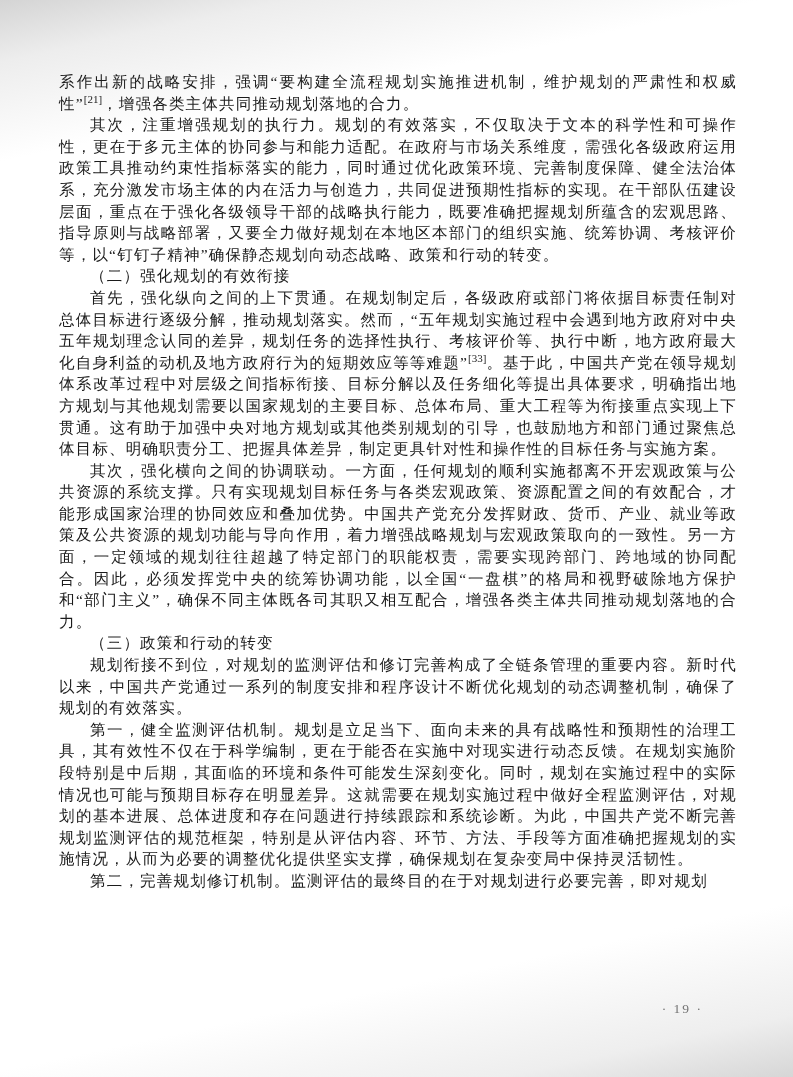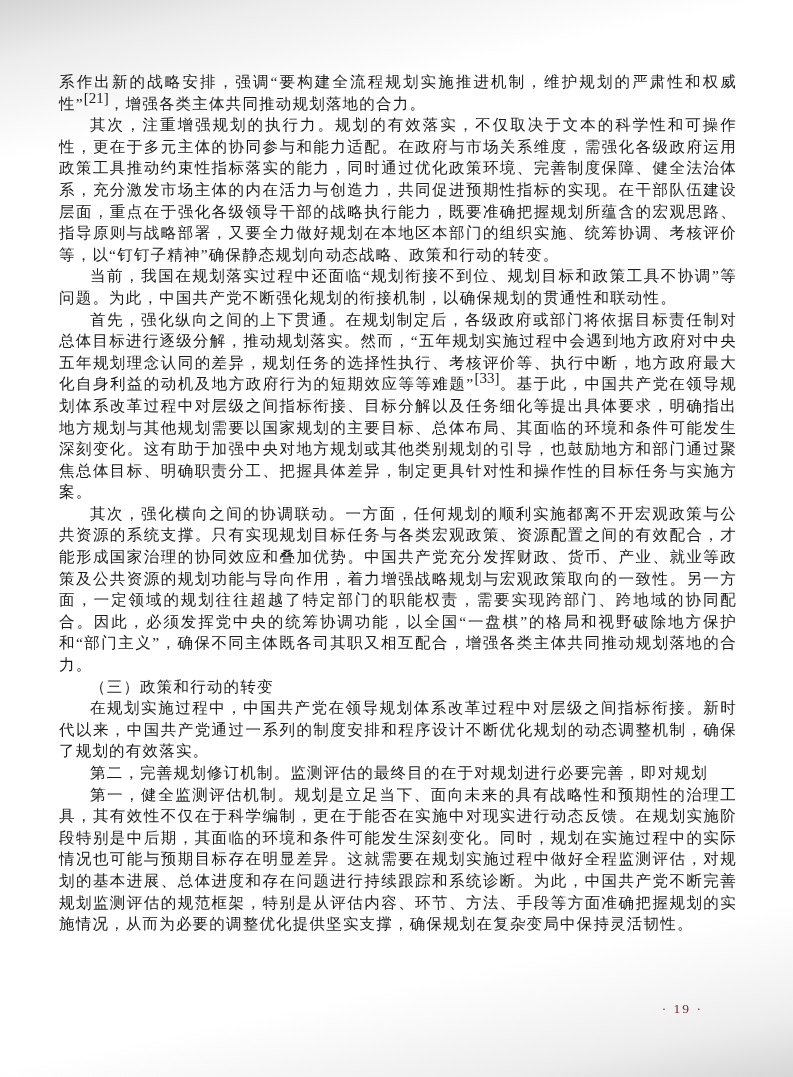--- a/index.html
+++ b/index.html
@@ -32,44 +32,44 @@
     text-align: justify;
     text-indent: 2em;
   }
   .body-text p.continuation {
     text-indent: 0;
   }
   .body-text p.section-heading {
     text-align: left;
   }
   sup.cite {
-    font-size: 15px;
+    font-size: 11px;
     letter-spacing: 0;
     line-height: 0;
     vertical-align: super;
   }
   .page-number {
     position: absolute;
     top: 1001px;
     right: 90px;
     font-size: 13.5px;
     letter-spacing: 2px;
-    color: #7f1d1d;
+    color: #737373;
   }
 </style>
 </head>
 <body>
 
 <div class="scan-page">
   <div class="body-text">
     <p class="continuation"><span>系作出新的战略安排，强调“要构建全流程规划实施推进机制，维护规划的严肃性和权威性”</span><sup class="cite">[21]</sup><span>，增强各类主体共同推动规划落地的合力。</span></p>
     <p>其次，注重增强规划的执行力。规划的有效落实，不仅取决于文本的科学性和可操作性，更在于多元主体的协同参与和能力适配。在政府与市场关系维度，需强化各级政府运用政策工具推动约束性指标落实的能力，同时通过优化政策环境、完善制度保障、健全法治体系，充分激发市场主体的内在活力与创造力，共同促进预期性指标的实现。在干部队伍建设层面，重点在于强化各级领导干部的战略执行能力，既要准确把握规划所蕴含的宏观思路、指导原则与战略部署，又要全力做好规划在本地区本部门的组织实施、统筹协调、考核评价等，以“钉钉子精神”确保静态规划向动态战略、政策和行动的转变。</p>
-    <p>当前，我国在规划落实过程中还面临“规划衔接不到位、规划目标和政策工具不协调”等问题。为此，中国共产党不断强化规划的衔接机制，以确保规划的贯通性和联动性。</p>
-    <p><span>首先，强化纵向之间的上下贯通。在规划制定后，各级政府或部门将依据目标责任制对总体目标进行逐级分解，推动规划落实。然而，“五年规划实施过程中会遇到地方政府对中央五年规划理念认同的差异，规划任务的选择性执行、考核评价等、执行中断，地方政府最大化自身利益的动机及地方政府行为的短期效应等等难题”</span><sup class="cite">[33]</sup><span>。基于此，中国共产党在领导规划体系改革过程中对层级之间指标衔接、目标分解以及任务细化等提出具体要求，明确指出地方规划与其他规划需要以国家规划的主要目标、总体布局、其面临的环境和条件可能发生深刻变化。这有助于加强中央对地方规划或其他类别规划的引导，也鼓励地方和部门通过聚焦总体目标、明确职责分工、把握具体差异，制定更具针对性和操作性的目标任务与实施方案。</span></p>
+    <p class="section-heading">（二）强化规划的有效衔接</p>
+    <p><span>首先，强化纵向之间的上下贯通。在规划制定后，各级政府或部门将依据目标责任制对总体目标进行逐级分解，推动规划落实。然而，“五年规划实施过程中会遇到地方政府对中央五年规划理念认同的差异，规划任务的选择性执行、考核评价等、执行中断，地方政府最大化自身利益的动机及地方政府行为的短期效应等等难题”</span><sup class="cite">[33]</sup><span>。基于此，中国共产党在领导规划体系改革过程中对层级之间指标衔接、目标分解以及任务细化等提出具体要求，明确指出地方规划与其他规划需要以国家规划的主要目标、总体布局、重大工程等为衔接重点实现上下贯通。这有助于加强中央对地方规划或其他类别规划的引导，也鼓励地方和部门通过聚焦总体目标、明确职责分工、把握具体差异，制定更具针对性和操作性的目标任务与实施方案。</span></p>
     <p>其次，强化横向之间的协调联动。一方面，任何规划的顺利实施都离不开宏观政策与公共资源的系统支撑。只有实现规划目标任务与各类宏观政策、资源配置之间的有效配合，才能形成国家治理的协同效应和叠加优势。中国共产党充分发挥财政、货币、产业、就业等政策及公共资源的规划功能与导向作用，着力增强战略规划与宏观政策取向的一致性。另一方面，一定领域的规划往往超越了特定部门的职能权责，需要实现跨部门、跨地域的协同配合。因此，必须发挥党中央的统筹协调功能，以全国“一盘棋”的格局和视野破除地方保护和“部门主义”，确保不同主体既各司其职又相互配合，增强各类主体共同推动规划落地的合力。</p>
     <p class="section-heading">（三）政策和行动的转变</p>
-    <p>在规划实施过程中，中国共产党在领导规划体系改革过程中对层级之间指标衔接。新时代以来，中国共产党通过一系列的制度安排和程序设计不断优化规划的动态调整机制，确保了规划的有效落实。</p>
+    <p>规划衔接不到位，对规划的监测评估和修订完善构成了全链条管理的重要内容。新时代以来，中国共产党通过一系列的制度安排和程序设计不断优化规划的动态调整机制，确保了规划的有效落实。</p>
+    <p>第一，健全监测评估机制。规划是立足当下、面向未来的具有战略性和预期性的治理工具，其有效性不仅在于科学编制，更在于能否在实施中对现实进行动态反馈。在规划实施阶段特别是中后期，其面临的环境和条件可能发生深刻变化。同时，规划在实施过程中的实际情况也可能与预期目标存在明显差异。这就需要在规划实施过程中做好全程监测评估，对规划的基本进展、总体进度和存在问题进行持续跟踪和系统诊断。为此，中国共产党不断完善规划监测评估的规范框架，特别是从评估内容、环节、方法、手段等方面准确把握规划的实施情况，从而为必要的调整优化提供坚实支撑，确保规划在复杂变局中保持灵活韧性。</p>
     <p>第二，完善规划修订机制。监测评估的最终目的在于对规划进行必要完善，即对规划</p>
-    <p>第一，健全监测评估机制。规划是立足当下、面向未来的具有战略性和预期性的治理工具，其有效性不仅在于科学编制，更在于能否在实施中对现实进行动态反馈。在规划实施阶段特别是中后期，其面临的环境和条件可能发生深刻变化。同时，规划在实施过程中的实际情况也可能与预期目标存在明显差异。这就需要在规划实施过程中做好全程监测评估，对规划的基本进展、总体进度和存在问题进行持续跟踪和系统诊断。为此，中国共产党不断完善规划监测评估的规范框架，特别是从评估内容、环节、方法、手段等方面准确把握规划的实施情况，从而为必要的调整优化提供坚实支撑，确保规划在复杂变局中保持灵活韧性。</p>
   </div>
 </div>
 
 <div class="page-number">· 19 ·</div>
 
 </body></html>

